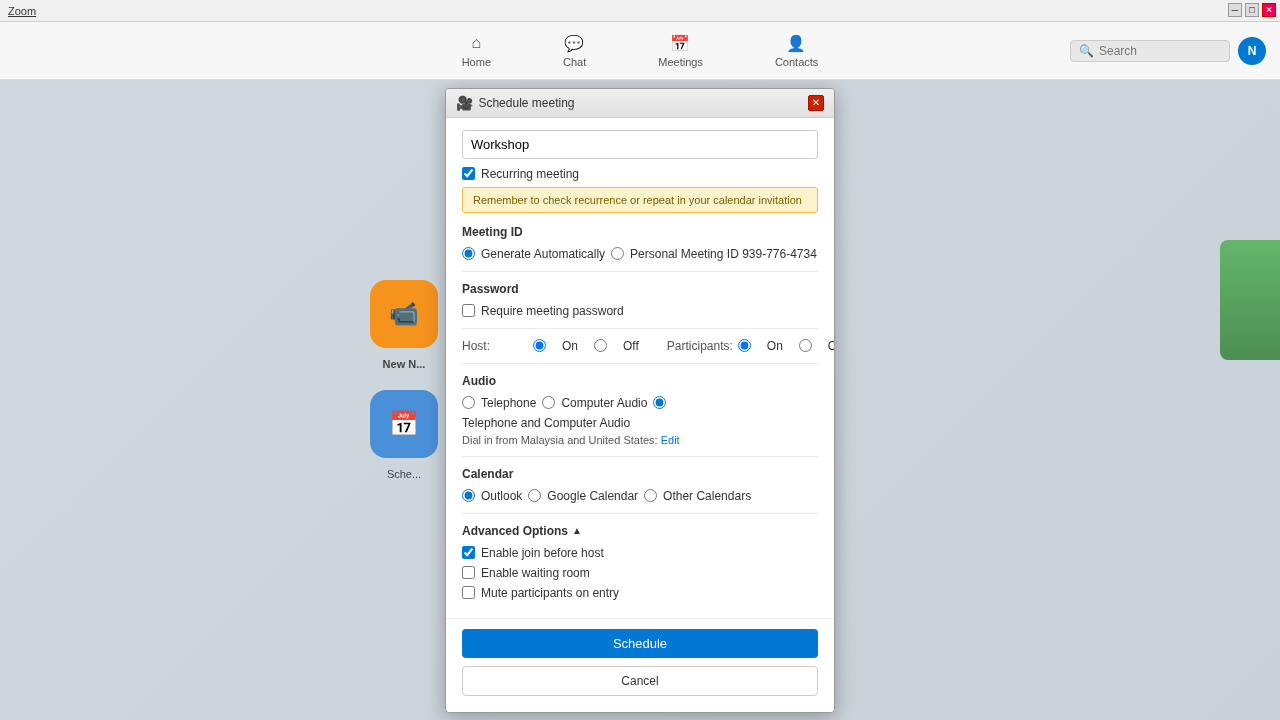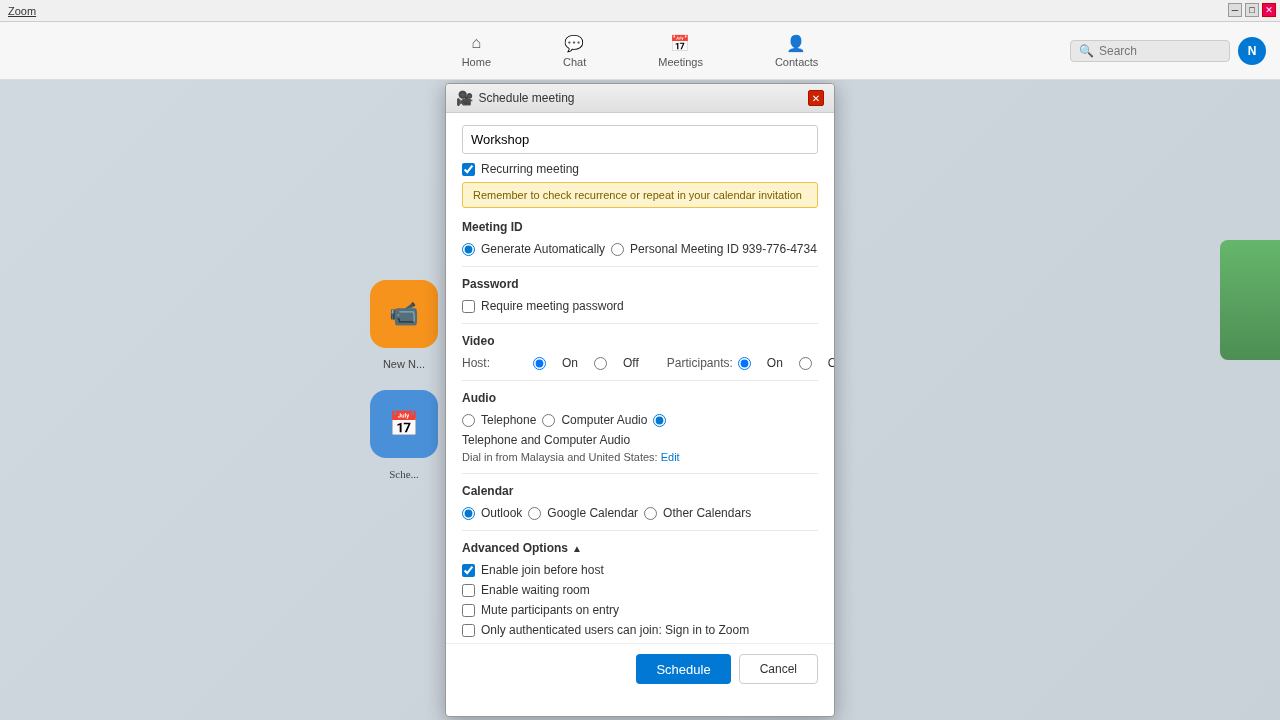--- a/index.html
+++ b/index.html
@@ -261,22 +261,23 @@
       font-weight: bold;
       margin-top: 10px;
       margin-bottom: 8px;
     }
 
     
     .dialog-footer {
       display: flex;
       justify-content: flex-end;
       gap: 8px;
-      padding: 10px 16px 32px;
+      padding: 10px 16px 16px;
       border-top: 1px solid #eee;
+      flex-direction: column;
     }
     .btn-schedule {
       background: #0078d4;
       color: white;
       border: none;
       border-radius: 4px;
       padding: 7px 20px;
       font-size: 13px;
       cursor: pointer;
       font-weight: 500;
@@ -370,26 +371,26 @@
     <div style="width:28px;height:28px;background:#0078d4;border-radius:50%;display:flex;align-items:center;justify-content:center;color:white;font-size:12px;font-weight:bold;">N</div>
   </div>
   <div class="settings-icon-top">⚙</div>
 </div>
 
 <div class="main-area">
 
   <div class="bg-new-meeting">
     <div style="color:white;font-size:24px;">📹</div>
   </div>
-  <div style="position:absolute;left:370px;top:278px;font-size:11px;color:#444;text-align:center;width:68px;">New N...</div>
+  <div style="position:absolute;left:370px;top:278px;font-size:11px;color:#444;text-align:center;width:68px;font-weight:bold;">New N...</div>
 
   <div class="bg-schedule">
     <div style="color:white;font-size:24px;">📅</div>
   </div>
-  <div style="position:absolute;left:370px;top:388px;font-size:11px;color:#444;text-align:center;width:68px;font-family:Liberation Serif, serif;">Sche...</div>
+  <div style="position:absolute;left:370px;top:388px;font-size:11px;color:#444;text-align:center;width:68px;">Sche...</div>
 
   <div style="position:absolute;right:0;top:160px;width:60px;height:120px;background:linear-gradient(#4caf50,#2e7d32);border-radius:8px 0 0 8px;opacity:0.8;"></div>
 
   <div class="modal-overlay">
 
     <div class="dialog">
 
       <div class="dialog-titlebar">
         <div class="dialog-title">
           <span style="color:#0078d4;font-size:14px;">🎥</span>
@@ -426,21 +427,20 @@
         
         <div class="section-title">Password</div>
         <div class="checkbox-row">
           <input type="checkbox" id="requirePass" style="">
           <label for="requirePass" class="checkbox-label">Require meeting password</label>
         </div>
 
         <hr class="divider">
 
         
-        <div class="section-title">Video</div>
         <div class="video-row">
           <span class="video-label">Host:</span>
           <input type="radio" name="hostVideo" id="hostOn" checked="" style="">
           <label for="hostOn" class="radio-label">On</label>
           <input type="radio" name="hostVideo" id="hostOff" style="">
           <label for="hostOff" class="radio-label">Off</label>
           <span style="margin-left:12px;" class="video-label">Participants:</span>
           <input type="radio" name="participantsVideo" id="partOn" checked="" style="">
           <label for="partOn" class="radio-label">On</label>
           <input type="radio" name="participantsVideo" id="partOff" style="">
@@ -490,24 +490,20 @@
           <label for="joinBefore" class="checkbox-label">Enable join before host</label>
         </div>
         <div class="checkbox-row">
           <input type="checkbox" id="waitingRoom" style="">
           <label for="waitingRoom" class="checkbox-label">Enable waiting room</label>
         </div>
         <div class="checkbox-row">
           <input type="checkbox" id="muteParticipants" style="">
           <label for="muteParticipants" class="checkbox-label">Mute participants on entry</label>
         </div>
-        <div class="checkbox-row">
-          <input type="checkbox" id="authUsers" style="">
-          <label for="authUsers" class="checkbox-label">Only authenticated users can join: Sign in to Zoom</label>
-        </div>
         
 
         
         
         
 
       </div>
 
       <div class="dialog-footer">
         <button class="btn-schedule">Schedule</button>

